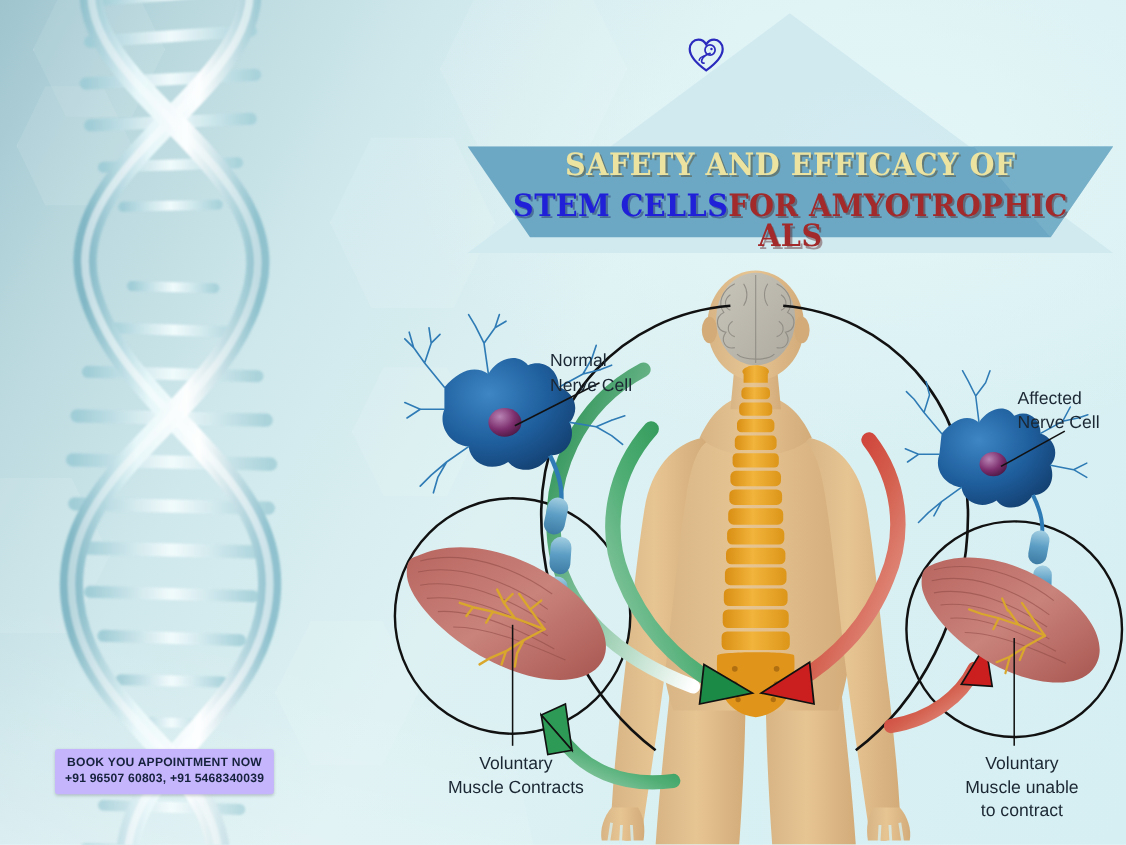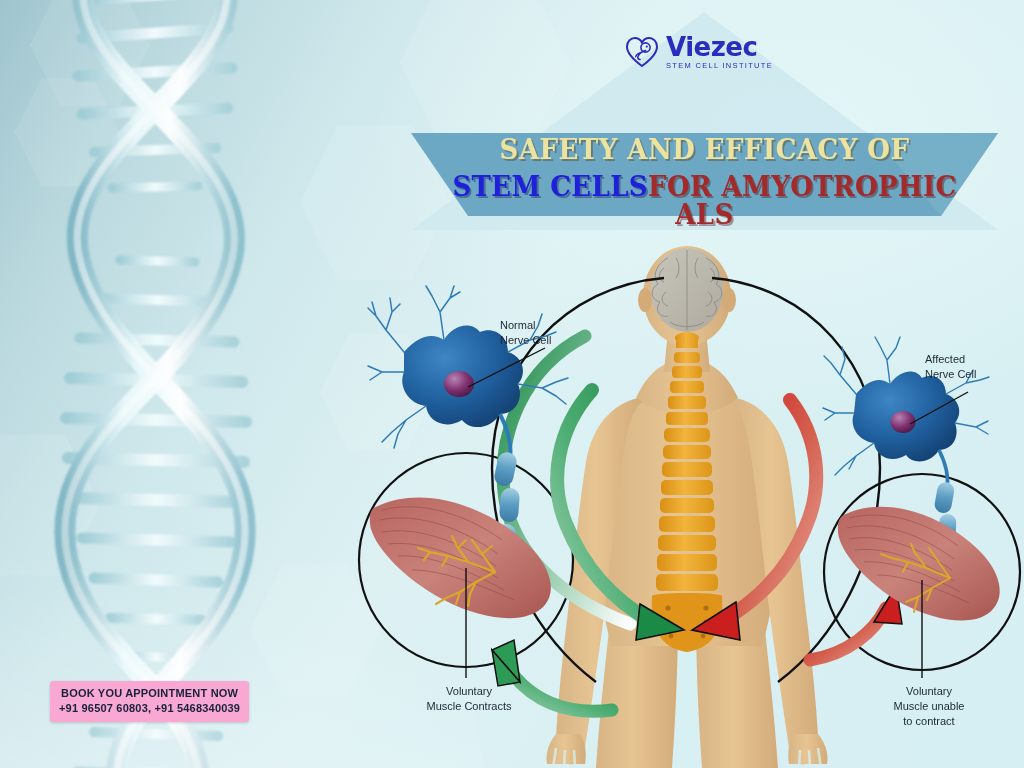--- a/index.html
+++ b/index.html
@@ -42,21 +42,21 @@
   .sweep{
     position:absolute; left:-60px; bottom:-120px;
     width:520px; height:420px;
     background:linear-gradient(25deg, rgba(255,255,255,.42), rgba(255,255,255,0) 65%);
     transform:rotate(-12deg);
     pointer-events:none;
   }
 
   
   .banner-wrap{
-    position:absolute; left:411px; top:8px;
+    position:absolute; left:425px; top:8px;
     width:587px; height:222px;
   }
   .tri-top{
     position:absolute; left:0; top:0; width:100%; height:100%;
   }
   .band{
     position:absolute; left:0; top:125px; width:100%; height:83px;
   }
   .title-block{
     position:absolute; left:0; top:128px; width:100%;
@@ -103,34 +103,34 @@
     margin-top:2px; text-align:center;
   }
 
   
   .art{ position:absolute; left:0; top:0; width:1024px; height:768px; }
 
   
   .lbl{
     position:absolute;
     font-family:"Liberation Sans", sans-serif;
-    font-size:11px;
+    font-size:16px;
     color:#1b2733;
     line-height:1.35;
     white-space:pre-line;
   }
   .lbl-normal{ left:500px; top:318px; }
   .lbl-affected{ left:925px; top:352px; }
   .lbl-contract{ left:404px; top:684px; text-align:center; width:130px; }
   .lbl-unable{ left:873px; top:684px; text-align:center; width:112px; }
 
   
   .contact{
     position:absolute; left:50px; top:681px;
-    background:#f9a8d4;
+    background:#c4b5fd;
     border-radius:3px;
     padding:5px 9px 6px 9px;
     box-shadow:0 1px 3px rgba(0,0,0,.18);
     text-align:center;
   }
   .contact div{
     font-family:"Liberation Sans", sans-serif;
     font-weight:bold;
     font-size:11px;
     color:#16213c;
@@ -231,24 +231,20 @@
   </div>
 
   <div class="logo">
     <svg class="logo-mark" viewBox="0 0 34 32">
       <path d="M17,30 C6,22 2,16 2,10.5 C2,5.5 5.8,2 9.8,2 C13,2 15.6,3.9 17,6.4 C18.4,3.9 21,2 24.2,2 C28.2,2 32,5.5 32,10.5 C32,16 28,22 17,30 Z" fill="none" stroke="#2b2bbd" stroke-width="2"></path>
       <circle cx="20.5" cy="11.5" r="4.6" fill="none" stroke="#2b2bbd" stroke-width="1.6"></circle>
       <path d="M20.5,14.5 C17,15.5 14,17.5 13,20.5 C12.4,22.4 13.4,23.6 15,23.4" fill="none" stroke="#2b2bbd" stroke-width="1.6" stroke-linecap="round"></path>
       <path d="M15,16.8 C12.6,17.6 11,19 10.6,20.8" fill="none" stroke="#2b2bbd" stroke-width="1.3" stroke-linecap="round"></path>
       <circle cx="21.8" cy="10.6" r="1.1" fill="#2b2bbd"></circle>
     </svg>
-    <div class="logo-text">
-      <span class="logo-name">Viezec</span>
-      <span class="logo-sub">STEM CELL INSTITUTE</span>
-    </div>
   </div>
 
   <svg class="art" viewBox="0 0 1024 768">
     <defs>
       <linearGradient id="skinG" x1="0" y1="0" x2="1" y2="0">
         <stop offset="0%" stop-color="#d8b484"></stop>
         <stop offset="45%" stop-color="#e7c593"></stop>
         <stop offset="100%" stop-color="#d2ab79"></stop>
       </linearGradient>
       <linearGradient id="spineG" x1="0" y1="0" x2="1" y2="0">

